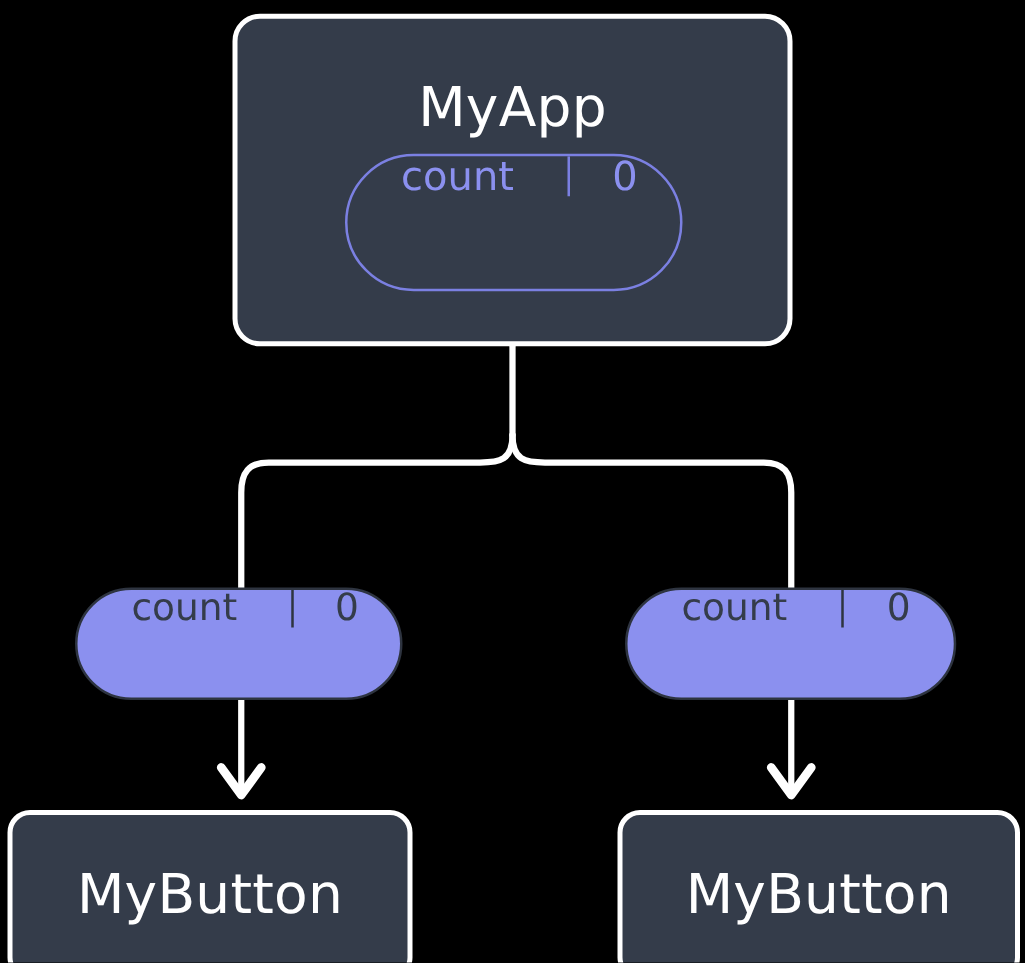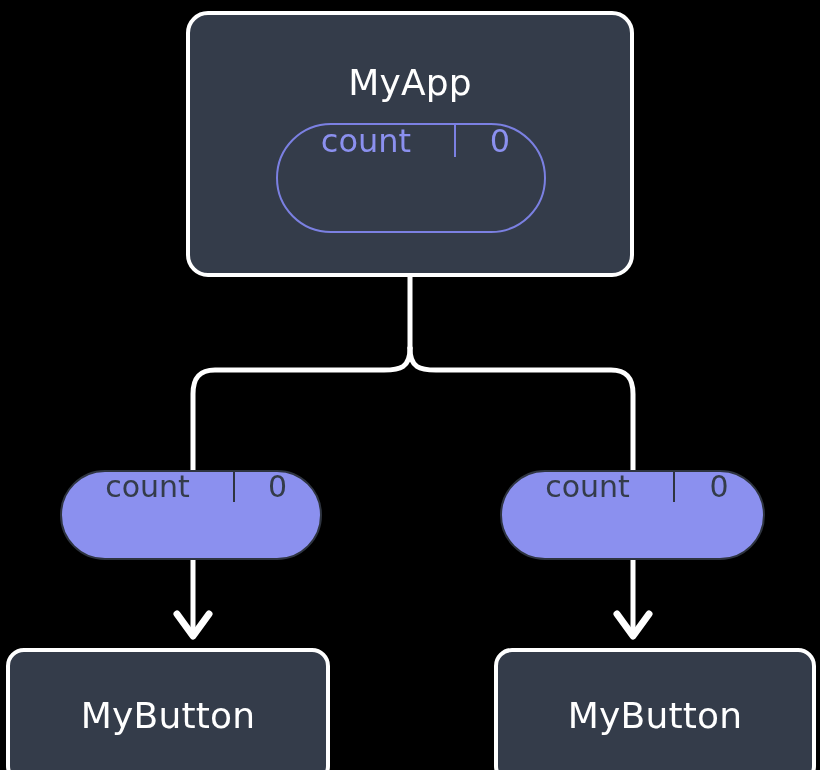--- a/index.html
+++ b/index.html
@@ -56,21 +56,21 @@
     height: 136px;
   }
   .comp-box.leaf-right {
     left: 494px;
     top: 648px;
     width: 322px;
     height: 136px;
   }
   .comp-title {
     color: #ffffff;
-    font-size: 36px;
+    font-size: 44px;
     font-weight: 400;
     letter-spacing: 0.2px;
     line-height: 1;
     text-align: right;
   }
   .comp-box.root .comp-title {
     margin-top: 50px;
   }
 
   

